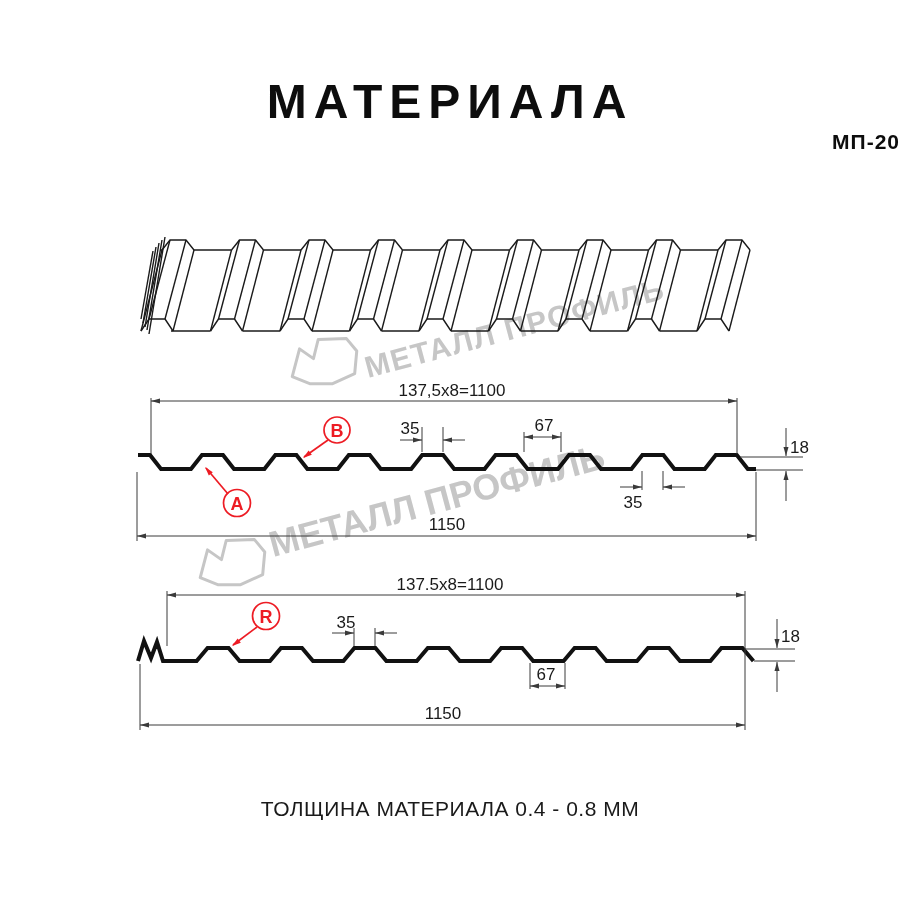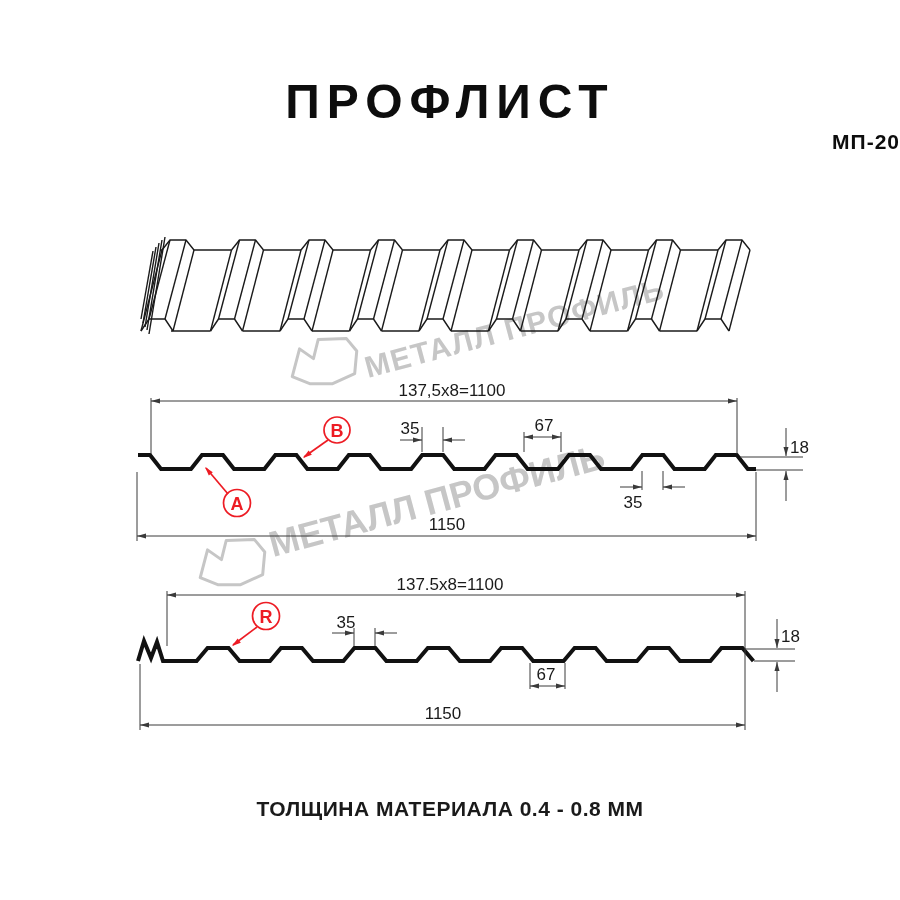--- a/index.html
+++ b/index.html
@@ -6,38 +6,38 @@
     --red:#ED1C24; --line:#1a1a1a; --thin:#3a3a3a; --wm:#c6c6c6; --ink:#111;
   }
   html,body{margin:0;padding:0;background:#fff;}
   #page{position:relative;width:900px;height:900px;background:#fff;overflow:hidden;
         font-family:"Liberation Sans","DejaVu Sans",sans-serif;}
   .title{position:absolute;top:74px;left:0;width:900px;text-align:center;
          font-size:48px;font-weight:bold;letter-spacing:7px;color:#0d0d0d;}
   .subtitle{position:absolute;top:130px;left:0;width:900px;text-align:right;
             font-size:21px;font-weight:bold;letter-spacing:1px;color:#0d0d0d;}
   .footer{position:absolute;top:797px;left:0;width:900px;text-align:center;
-          font-size:21px;font-weight:bold;letter-spacing:0.5px;color:#1a1a1a;}
+          font-size:21px;font-weight:normal;letter-spacing:0.5px;color:#1a1a1a;}
   svg{position:absolute;top:0;left:0;}
   .dimtxt{font-size:17px;fill:#1a1a1a;}
   .marktxt{font-size:18px;font-weight:bold;fill:var(--red);}
   .wmtxt{font-weight:bold;fill:var(--wm);}
   .dimline{stroke:var(--thin);stroke-width:1;fill:none;}
   .profile{stroke:var(--ink);stroke-width:4;fill:none;stroke-linejoin:miter;}
   .persp{stroke:var(--line);stroke-width:1.4;fill:none;stroke-linejoin:round;}
   .redl{stroke:var(--red);stroke-width:1.7;fill:none;}
   .redf{fill:var(--red);}
   .dimf{fill:var(--thin);}
   .wmshape{stroke:var(--wm);stroke-width:3;fill:none;stroke-linejoin:round;}
 </style>
 </head>
 <body>
 
 <div id="page">
-  <div class="title">ПРОФЛИСТ</div>
+  <div class="title">МАТЕРИАЛА</div>
   <div class="subtitle">МП-20</div>
 
   <svg width="900" height="900" viewBox="0 0 900 900">
 
     <g>
       <path class="wmshape" transform="translate(288,337) rotate(-10 35 24)" d="M2,34 L14,8 L26,20 L34,2 L62,6 L70,20 L64,42 L40,48 L18,44 Z"></path>
       <g transform="translate(368,378) rotate(-15)">
         <text class="wmtxt" style="font-size:30px;letter-spacing:1.5px">МЕТАЛЛ ПРОФИЛЬ</text>
       </g>
     </g>

